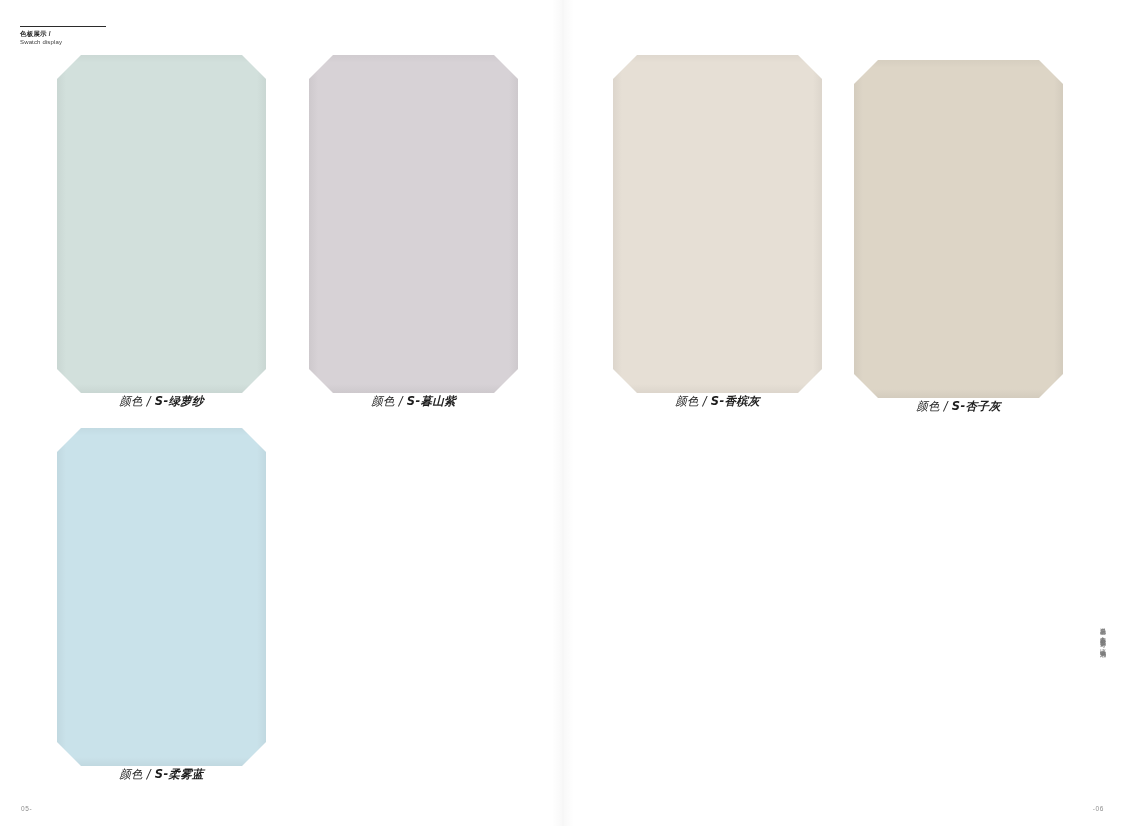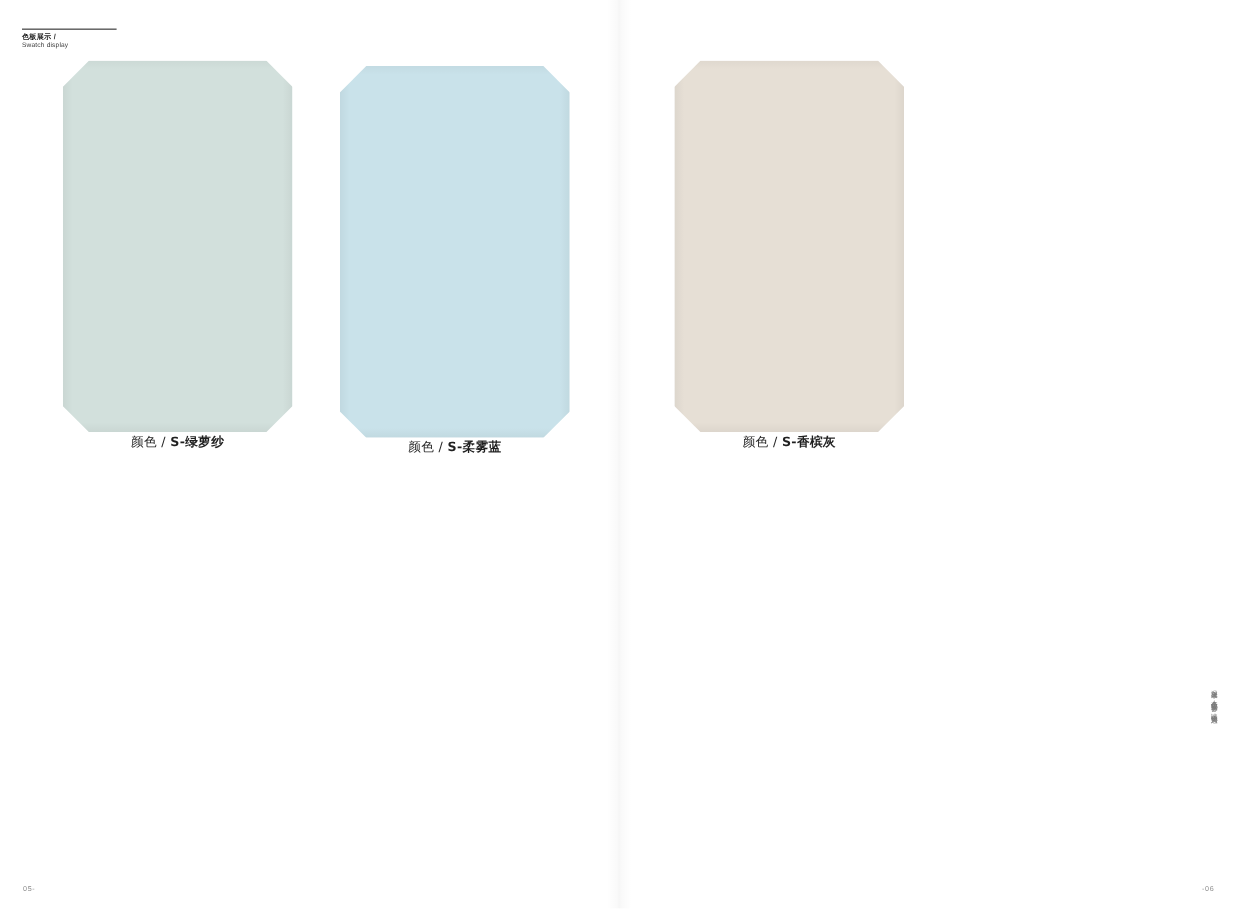--- a/index.html
+++ b/index.html
@@ -136,20 +136,21 @@
     pointer-events: none;
   }
 
   .chip-label {
     margin-top: 1px;
     font-size: 11.5px;
     color: #1f1f1f;
     letter-spacing: 0.3px;
     white-space: nowrap;
     font-family: "DejaVu Sans", "Liberation Sans", sans-serif;
+    font-style: italic;
   }
   .chip-label .prefix { font-weight: normal; }
   .chip-label .code   { font-weight: bold; }
 
   
   #side-note {
     position: absolute;
     right: 18px;
     top: 623px;
     height: 152px;
@@ -187,20 +188,26 @@
 
     <div class="grid" id="grid-left">
 
       <div class="swatch-cell row-top">
         <div class="chip" style="background-color: rgb(210, 224, 220);"></div>
         <div class="chip-label">
           <span class="prefix">颜色 / </span><span class="code">S-绿萝纱</span>
         </div>
       </div>
 
+      <div class="swatch-cell row-top">
+        <div class="chip" style="background-color: rgb(215, 210, 214);"></div>
+        <div class="chip-label">
+          <span class="prefix">颜色 / </span><span class="code">S-暮山紫</span>
+        </div>
+      </div>
 
       <div class="swatch-cell row-bottom">
         <div class="chip" style="background-color: rgb(201, 226, 234);"></div>
         <div class="chip-label">
           <span class="prefix">颜色 / </span><span class="code">S-柔雾蓝</span>
         </div>
       </div>
 
 
     </div>
@@ -213,20 +220,26 @@
     <div class="grid" id="grid-right" style="left:44px;gap:20px;">
 
       <div class="swatch-cell row-top">
         <div class="chip" style="background-color: rgb(230, 223, 213);"></div>
         <div class="chip-label">
           <span class="prefix">颜色 / </span><span class="code">S-香槟灰</span>
         </div>
       </div>
 
 
+      <div class="swatch-cell row-bottom">
+        <div class="chip" style="background-color: rgb(221, 213, 198);"></div>
+        <div class="chip-label">
+          <span class="prefix">颜色 / </span><span class="code">S-杏子灰</span>
+        </div>
+      </div>
 
 
     </div>
 
     <div id="side-note">温馨提示：本色卡色彩仅供参考，请以实物为准</div>
 
     <div class="folio" id="folio-right">-06</div>
   </div>
 
   <div id="gutter"></div>

